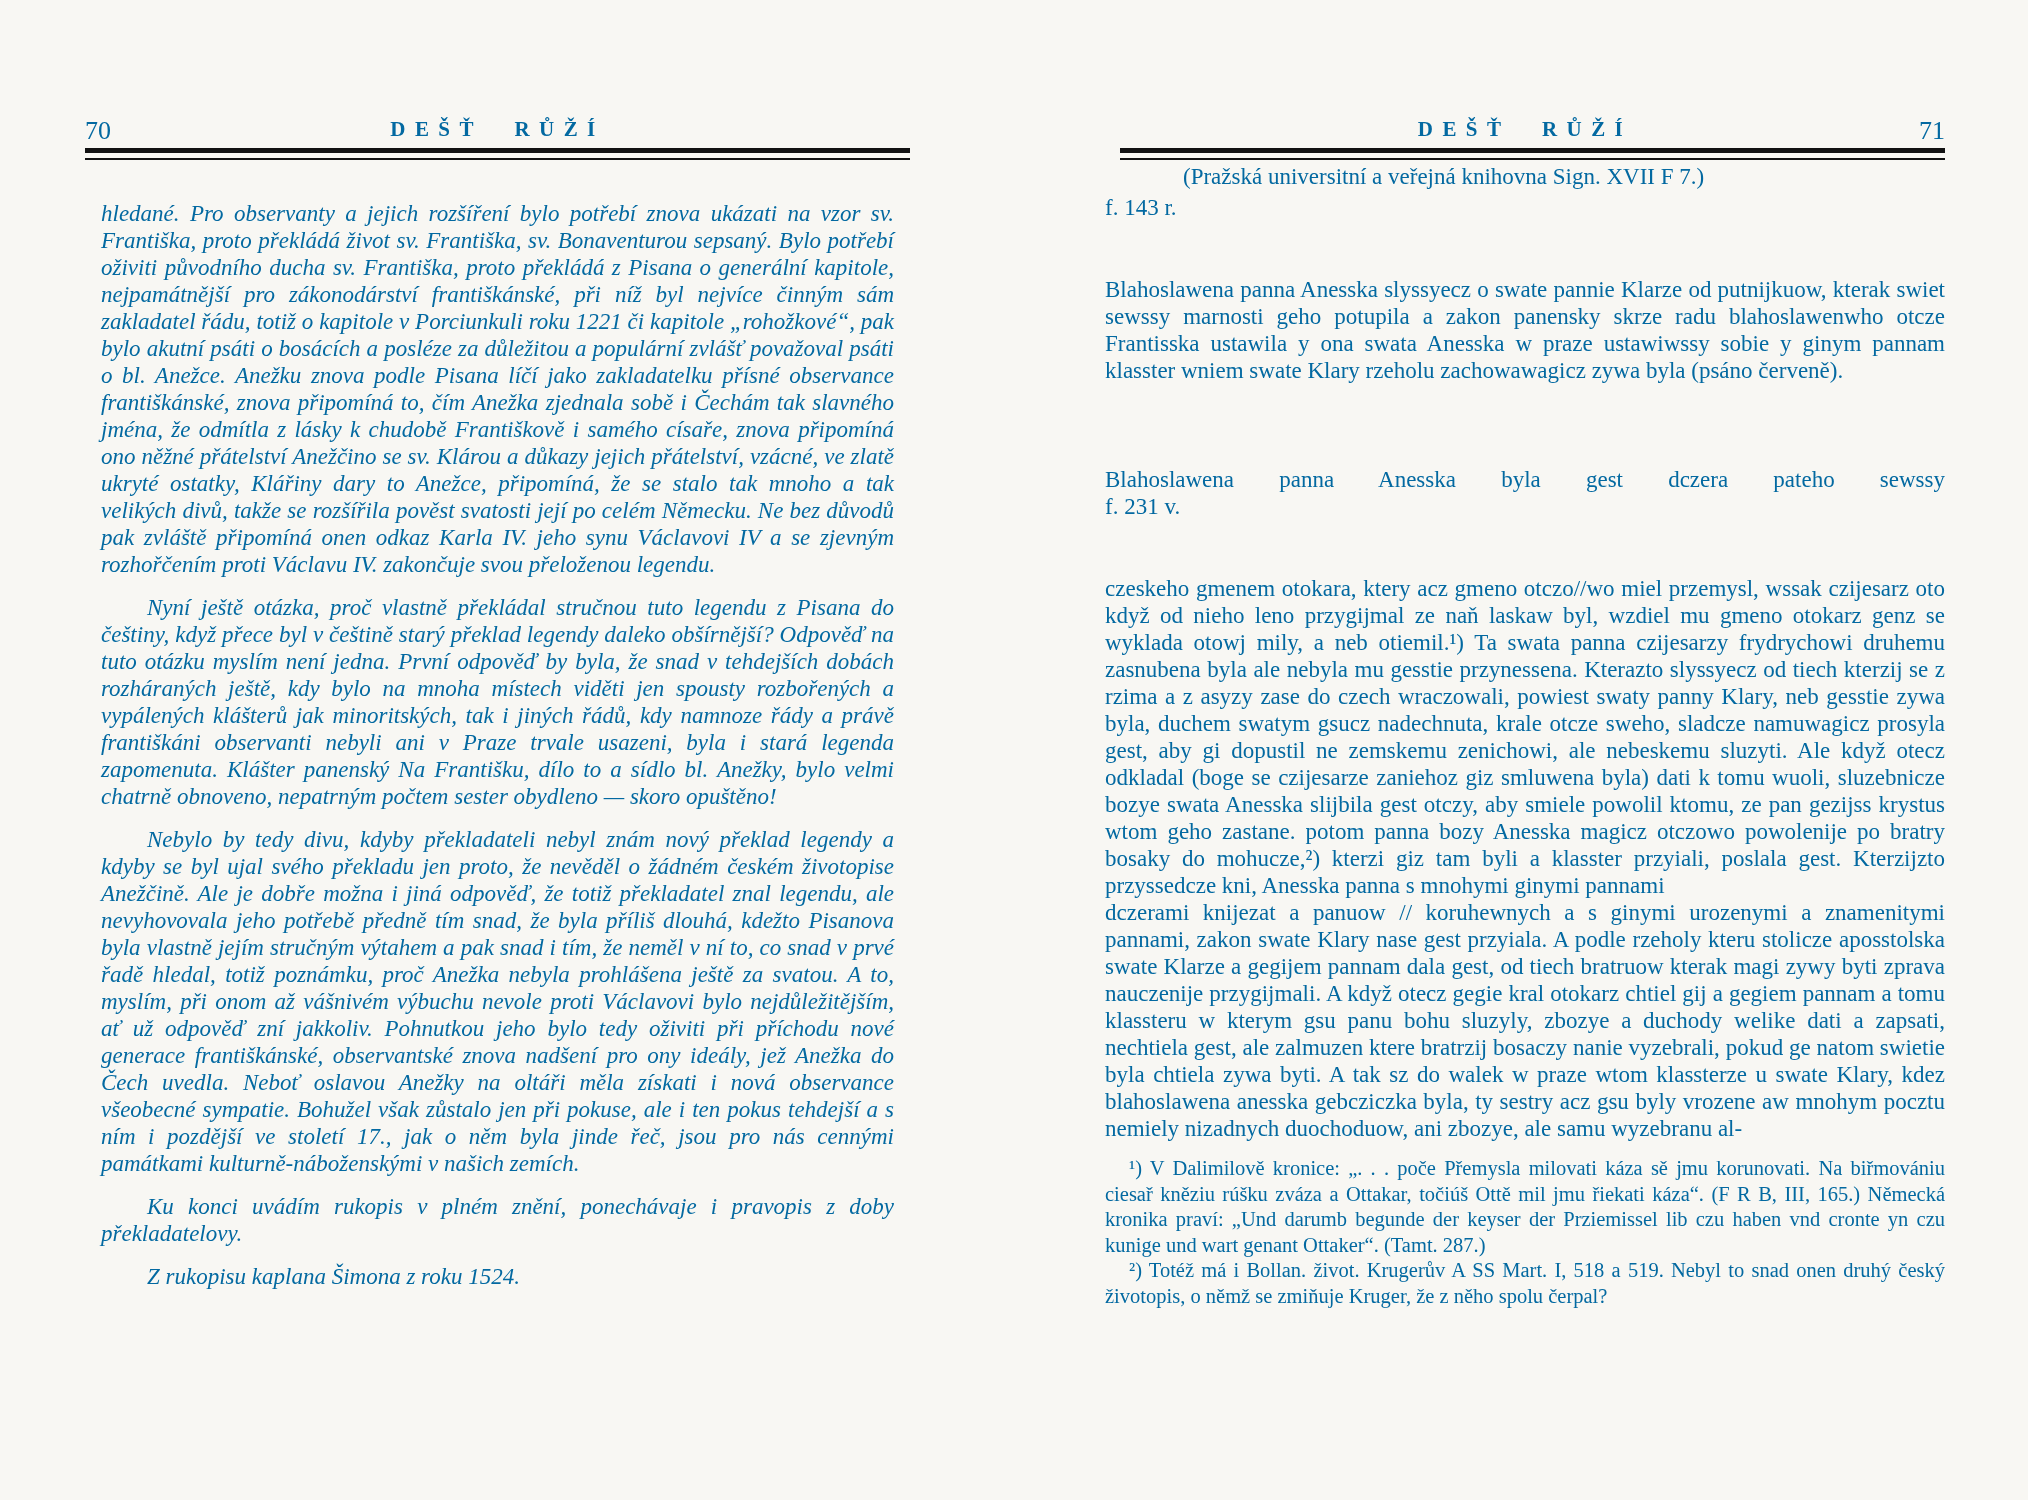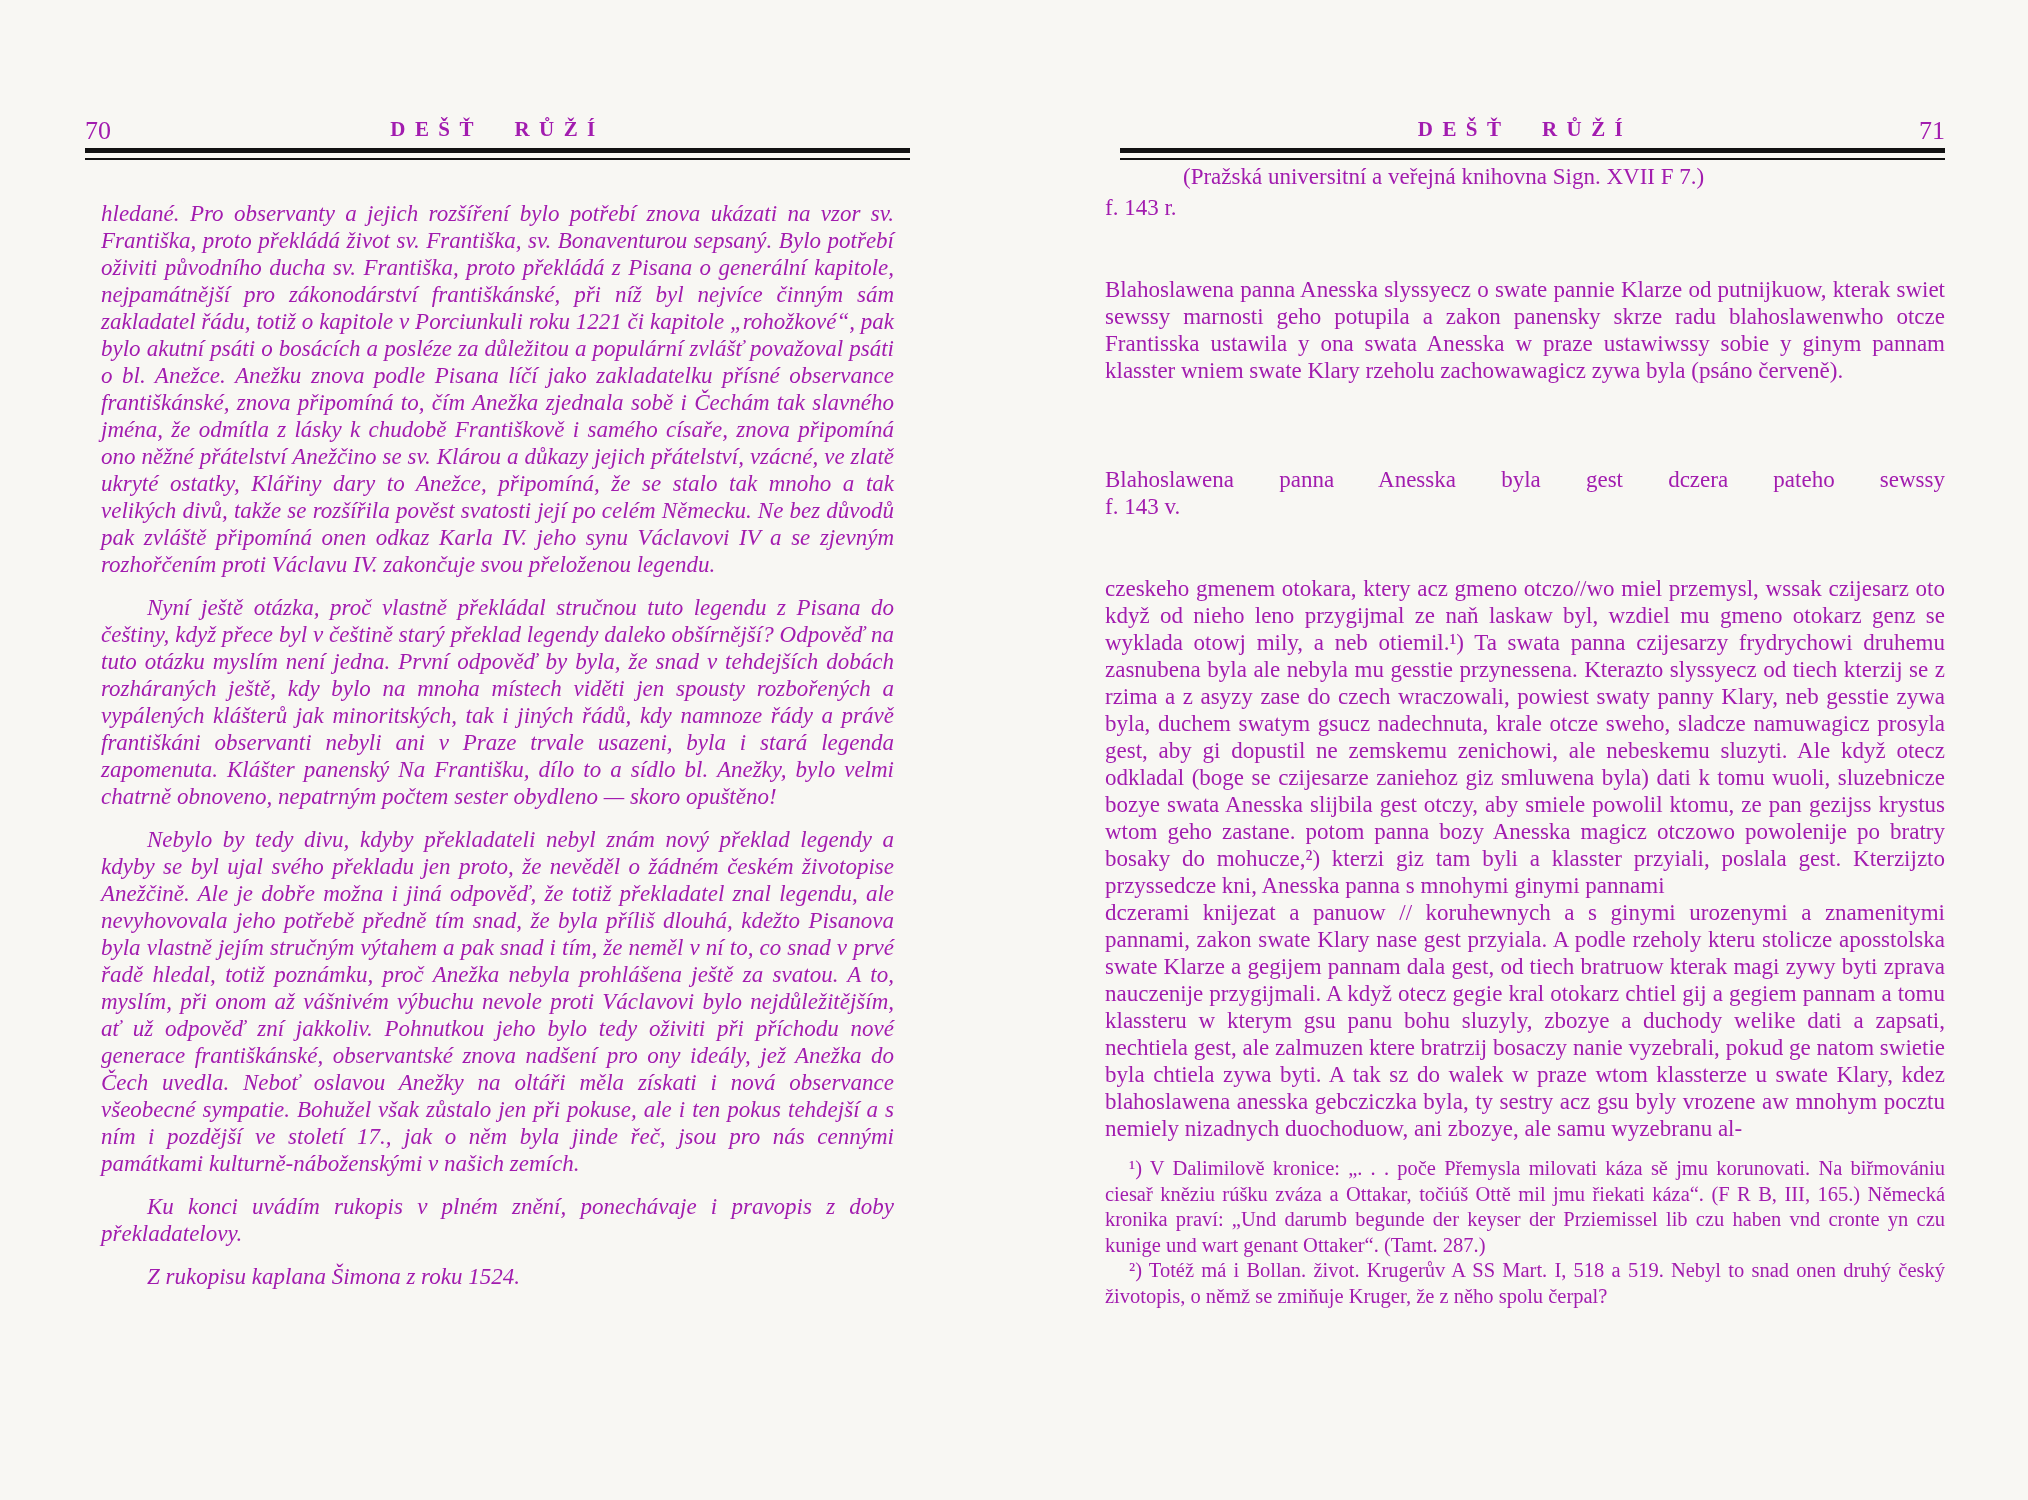--- a/index.html
+++ b/index.html
@@ -4,21 +4,21 @@
 <style>
   html, body { margin: 0; padding: 0; }
   body { background: #f8f7f3; }
 
   .spread {
     position: relative;
     width: 1952px;
     height: 1500px;
     background: #f8f7f3;
     font-family: "Liberation Serif", "DejaVu Serif", serif;
-    color: #a21caf;
+    color: #0369a1;
     overflow: hidden;
   }
 
   .page { position: absolute; top: 100px; }
   .page-left  { left: 85px;  width: 825px; }
   .page-right { left: 1105px; width: 840px; }
 
   
   .page-header { position: relative; height: 48px; }
   .running-title {
@@ -122,21 +122,21 @@
       <span class="folio-label">f. 143 r.</span>
       <p class="entry-text">Blahoslawena panna Anesska slyssyecz o swate pannie Klarze od putnijkuow, kterak swiet sewssy marnosti geho potupila a zakon panensky skrze radu blahoslawenwho otcze Frantisska ustawila y ona swata Anesska w praze ustawiwssy sobie y ginym pannam klasster wniem swate Klary rzeholu zachowawagicz zywa byla (psáno červeně).</p>
     </div>
 
     <div class="entry">
       <span class="folio-label"></span>
       <p class="entry-text force-justify">Blahoslawena panna Anesska byla gest dczera pateho sewssy</p>
     </div>
 
     <div class="entry">
-      <span class="folio-label">f. 143 v.</span>
+      <span class="folio-label">f. 231 v.</span>
       <p class="entry-text">czeskeho gmenem otokara, ktery acz gmeno otczo//wo miel przemysl, wssak czijesarz oto když od nieho leno przygijmal ze naň laskaw byl, wzdiel mu gmeno otokarz genz se wyklada otowj mily, a neb otiemil.¹) Ta swata panna czijesarzy frydrychowi druhemu zasnubena byla ale nebyla mu gesstie przynessena. Kterazto slyssyecz od tiech kterzij se z rzima a z asyzy zase do czech wraczowali, powiest swaty panny Klary, neb gesstie zywa byla, duchem swatym gsucz nadechnuta, krale otcze sweho, sladcze namuwagicz prosyla gest, aby gi dopustil ne zemskemu zenichowi, ale nebeskemu sluzyti. Ale když otecz odkladal (boge se czijesarze zaniehoz giz smluwena byla) dati k tomu wuoli, sluzebnicze bozye swata Anesska slijbila gest otczy, aby smiele powolil ktomu, ze pan gezijss krystus wtom geho zastane. potom panna bozy Anesska magicz otczowo powolenije po bratry bosaky do mohucze,²) kterzi giz tam byli a klasster przyiali, poslala gest. Kterzijzto przyssedcze kni, Anesska panna s mnohymi ginymi pannami</p>
     </div>
 
     <div class="entry">
       <p class="entry-text">dczerami knijezat a panuow // koruhewnych a s ginymi urozenymi a znamenitymi pannami, zakon swate Klary nase gest przyiala. A podle rzeholy kteru stolicze aposstolska swate Klarze a gegijem pannam dala gest, od tiech bratruow kterak magi zywy byti zprava nauczenije przygijmali. A když otecz gegie kral otokarz chtiel gij a gegiem pannam a tomu klassteru w kterym gsu panu bohu sluzyly, zbozye a duchody welike dati a zapsati, nechtiela gest, ale zalmuzen ktere bratrzij bosaczy nanie vyzebrali, pokud ge natom swietie byla chtiela zywa byti. A tak sz do walek w praze wtom klassterze u swate Klary, kdez blahoslawena anesska gebcziczka byla, ty sestry acz gsu byly vrozene aw mnohym pocztu nemiely nizadnych duochoduow, ani zbozye, ale samu wyzebranu al-</p>
     </div>
 
     <div class="footnotes">
       <p>¹) V Dalimilově kronice: „. . . poče Přemysla milovati káza sě jmu korunovati. Na biřmovániu ciesař kněziu rúšku zváza a Ottakar, točiúš Ottě mil jmu řiekati káza“. (F R B, III, 165.) Německá kronika praví: „Und darumb begunde der keyser der Prziemissel lib czu haben vnd cronte yn czu kunige und wart genant Ottaker“. (Tamt. 287.)</p>
       <p>²) Totéž má i Bollan. život. Krugerův A SS Mart. I, 518 a 519. Nebyl to snad onen druhý český životopis, o němž se zmiňuje Kruger, že z něho spolu čerpal?</p>

